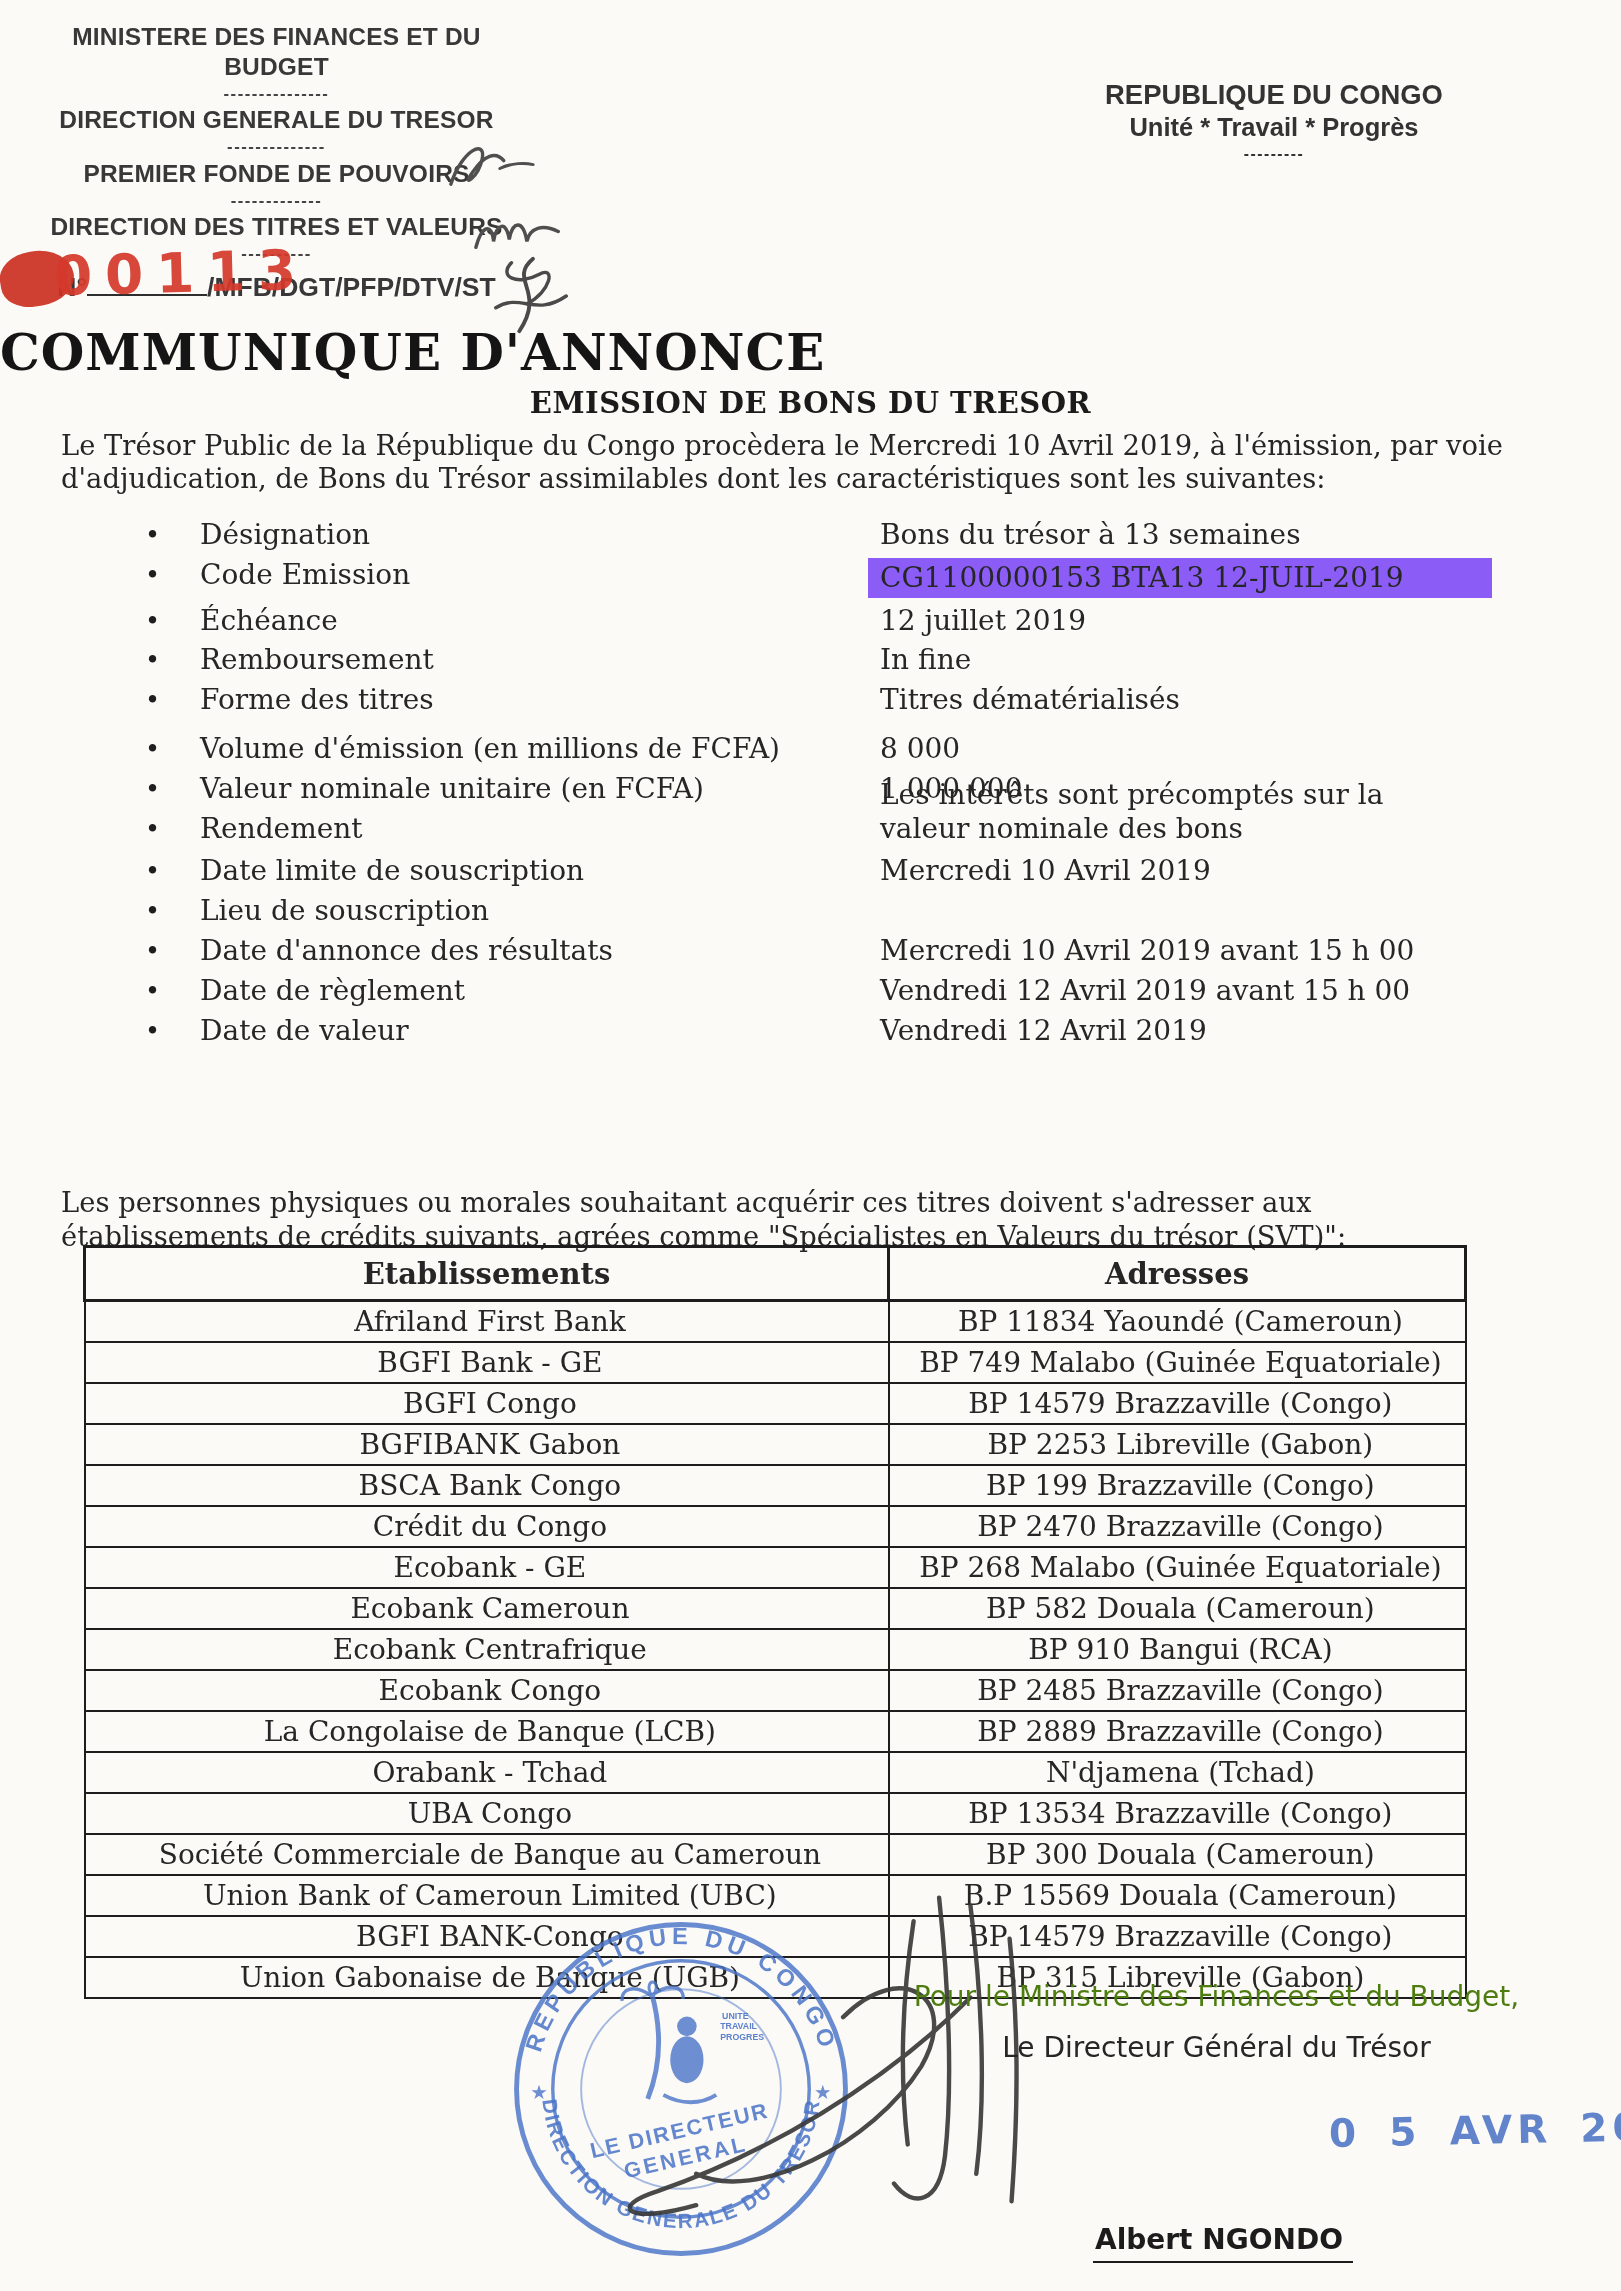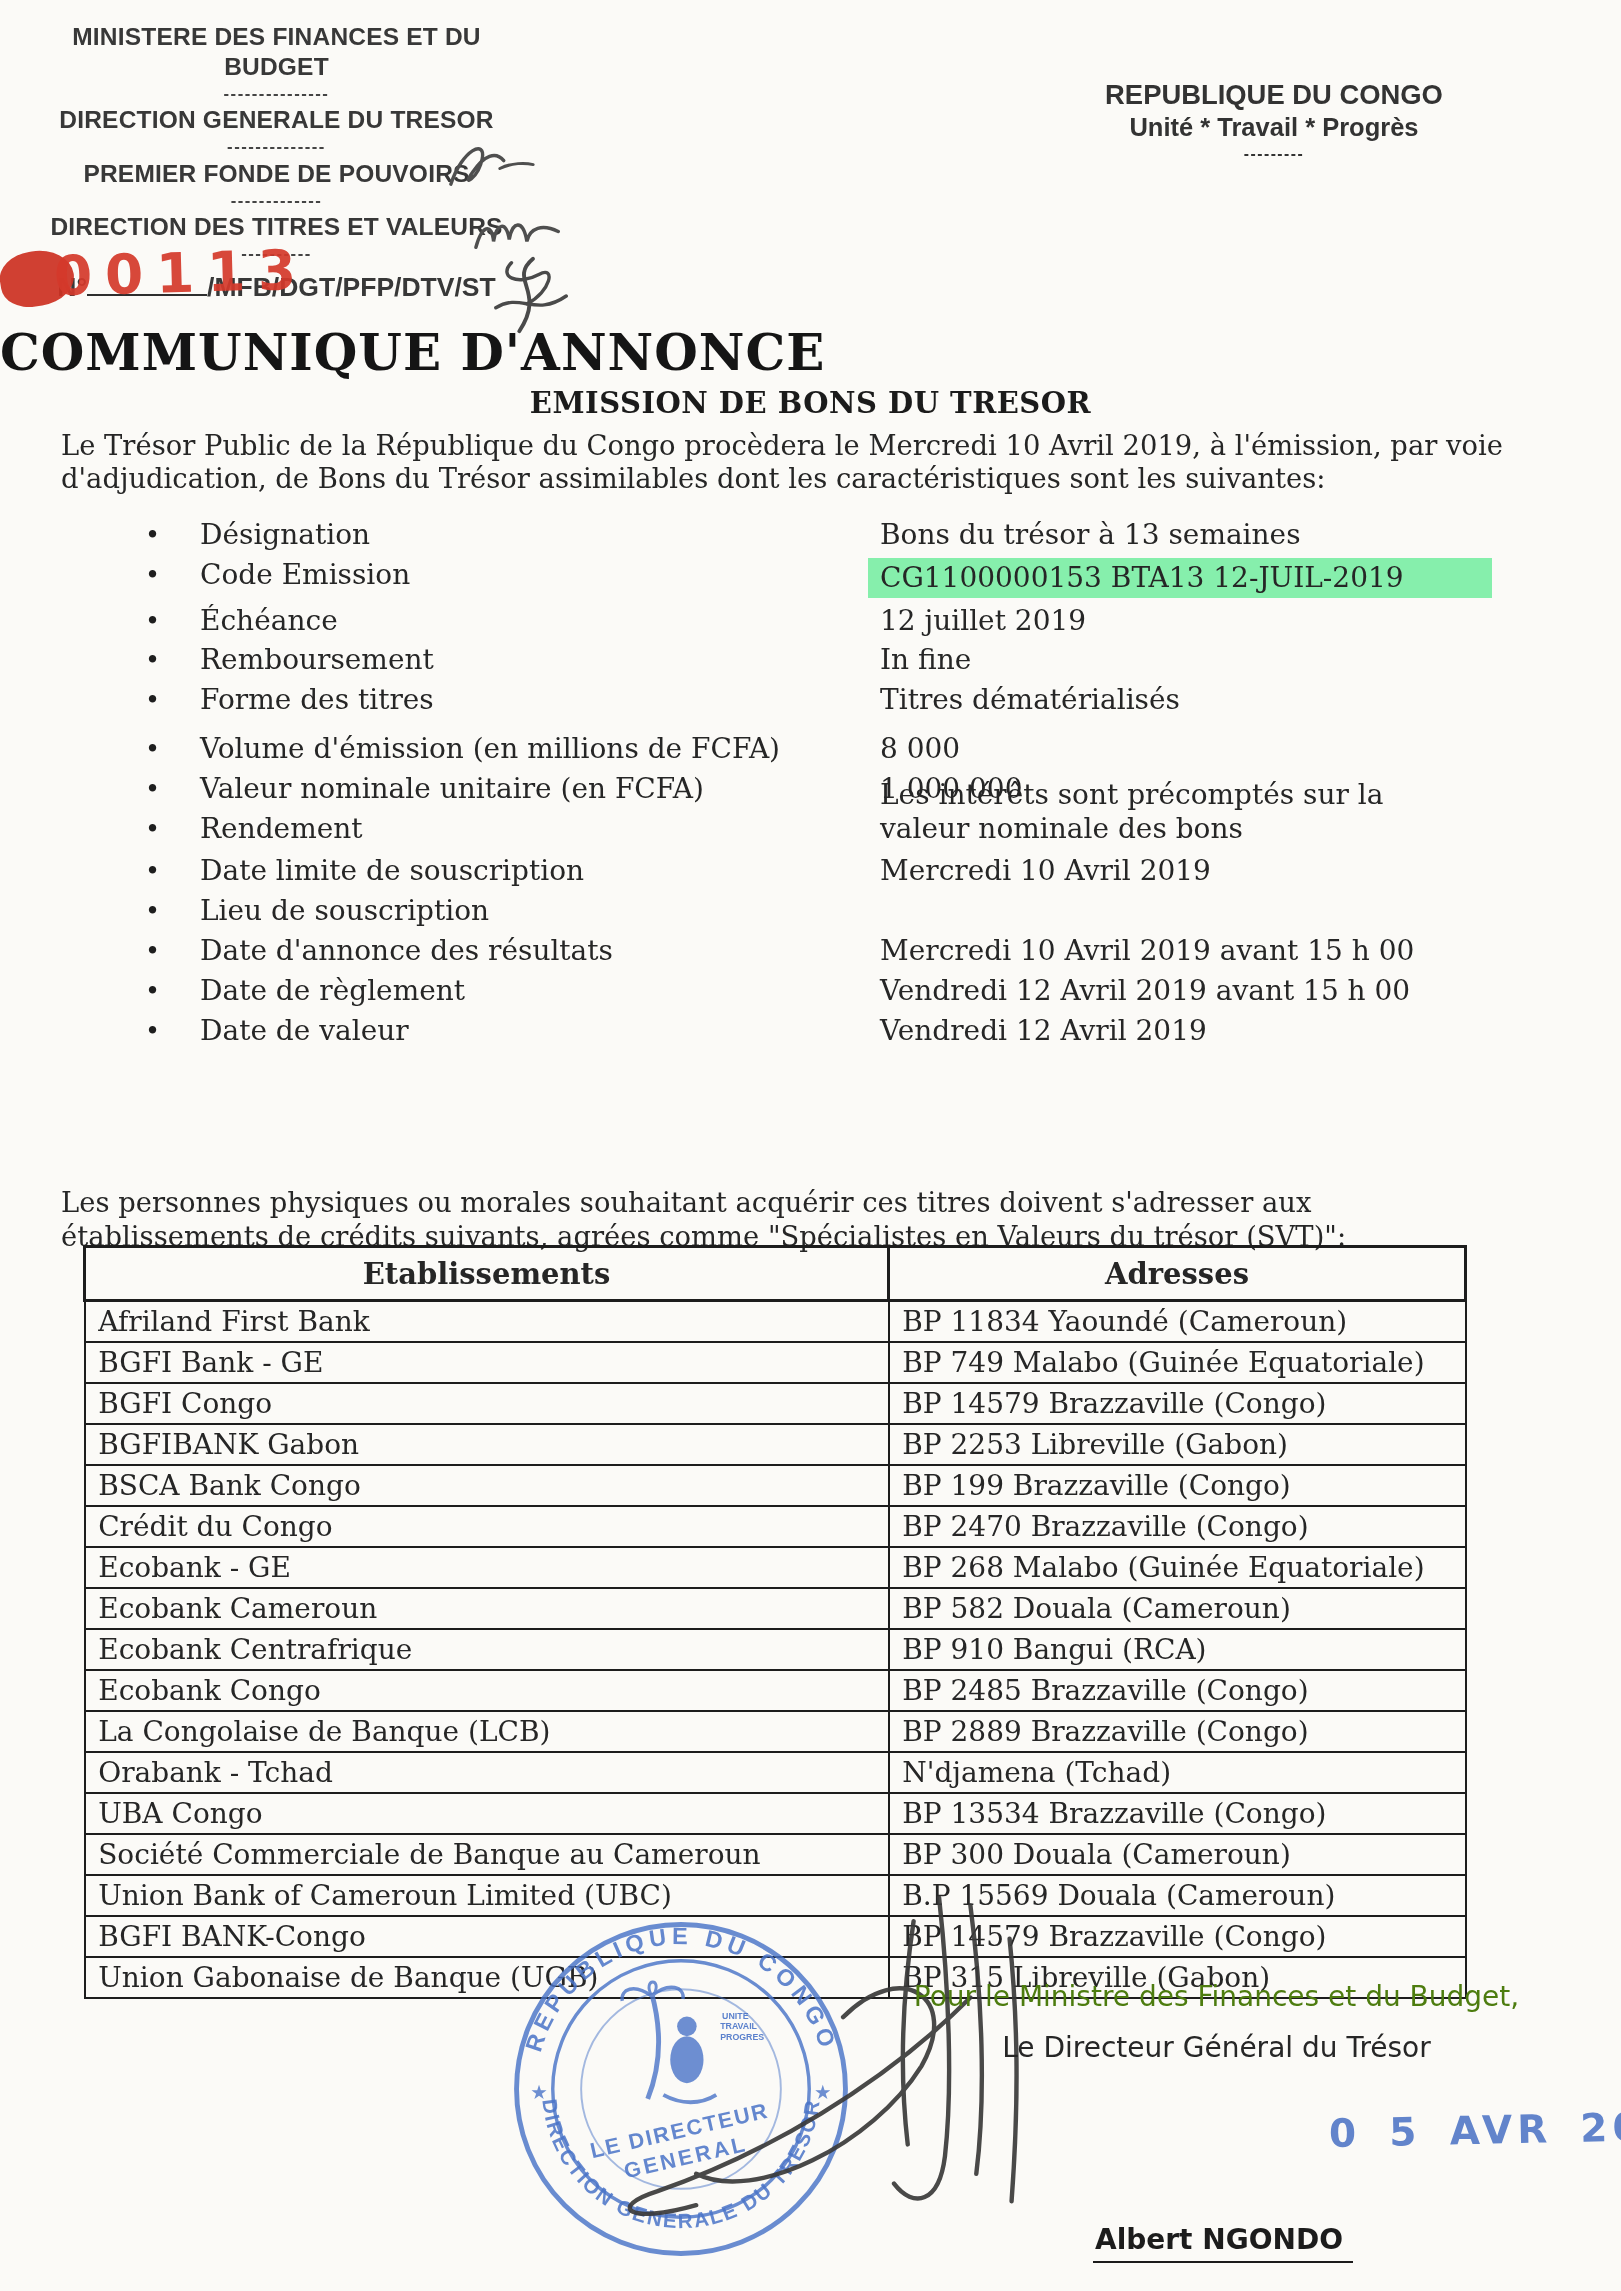--- a/index.html
+++ b/index.html
@@ -53,21 +53,21 @@
   }
 
   
   .char-list { position:absolute; left:0; top:518px; width:1621px; }
   .char-row { display:flex; align-items:flex-start; margin-bottom:5.9px; padding-left:145px; }
   .char-row.gap-top { margin-top:14.7px; }
   .char-bullet { width:55px; font-size:25.5px; line-height:34px; color:#1e1e1e; }
   .char-label { width:680px; font-size:28px; line-height:34px; }
   .char-value { width:600px; font-size:28px; line-height:34px; }
   .char-value.highlight {
-    background:#86efac; white-space:nowrap; margin-left:-11.8px;
+    background:#8b5cf6; white-space:nowrap; margin-left:-11.8px;
     padding:2.9px 0 2.9px 11.8px; width:612px;
   }
   .char-row.value-raised .char-value { position:relative; top:-34px; }
   .char-row.value-raised { margin-bottom:-25.5px; }
 
   .svt-par {
     position:absolute; left:61px; top:1168px; width:1446px;
     font-size:27.4px; line-height:34px;margin-top:18px;
   }
 
@@ -76,21 +76,21 @@
     position:absolute; left:83px; top:1245px; width:1384px;
     border-collapse:collapse; table-layout:fixed;
   }
   .banks-table col.c1 { width:804px; }
   .banks-table th {
     border:3.9px solid #1d1d1d; height:51px; font-size:29px; font-weight:bold;
     text-align:center; padding:0;
   }
   .banks-table td {
     border:2.9px solid #1d1d1d; height:39px; font-size:28px;
-    padding:0 5.9px 0 12.7px; white-space:nowrap; overflow:hidden;
+    padding:0 5.9px 0 12.7px; white-space:nowrap; overflow:hidden;text-align:center;
   }
 
   
   .stamp-svg { position:absolute; left:495px; top:1903px; z-index:4; }
   .sign-svg  { position:absolute; left:549px; top:1878px; z-index:5; }
   .sig-line1 {
     position:absolute; left:910px; top:1980px; width:613px; text-align:center; z-index:6;
     font-family:"DejaVu Sans", sans-serif; font-size:28px; color:#4d7c0f;
   }
   .sig-line2 {

